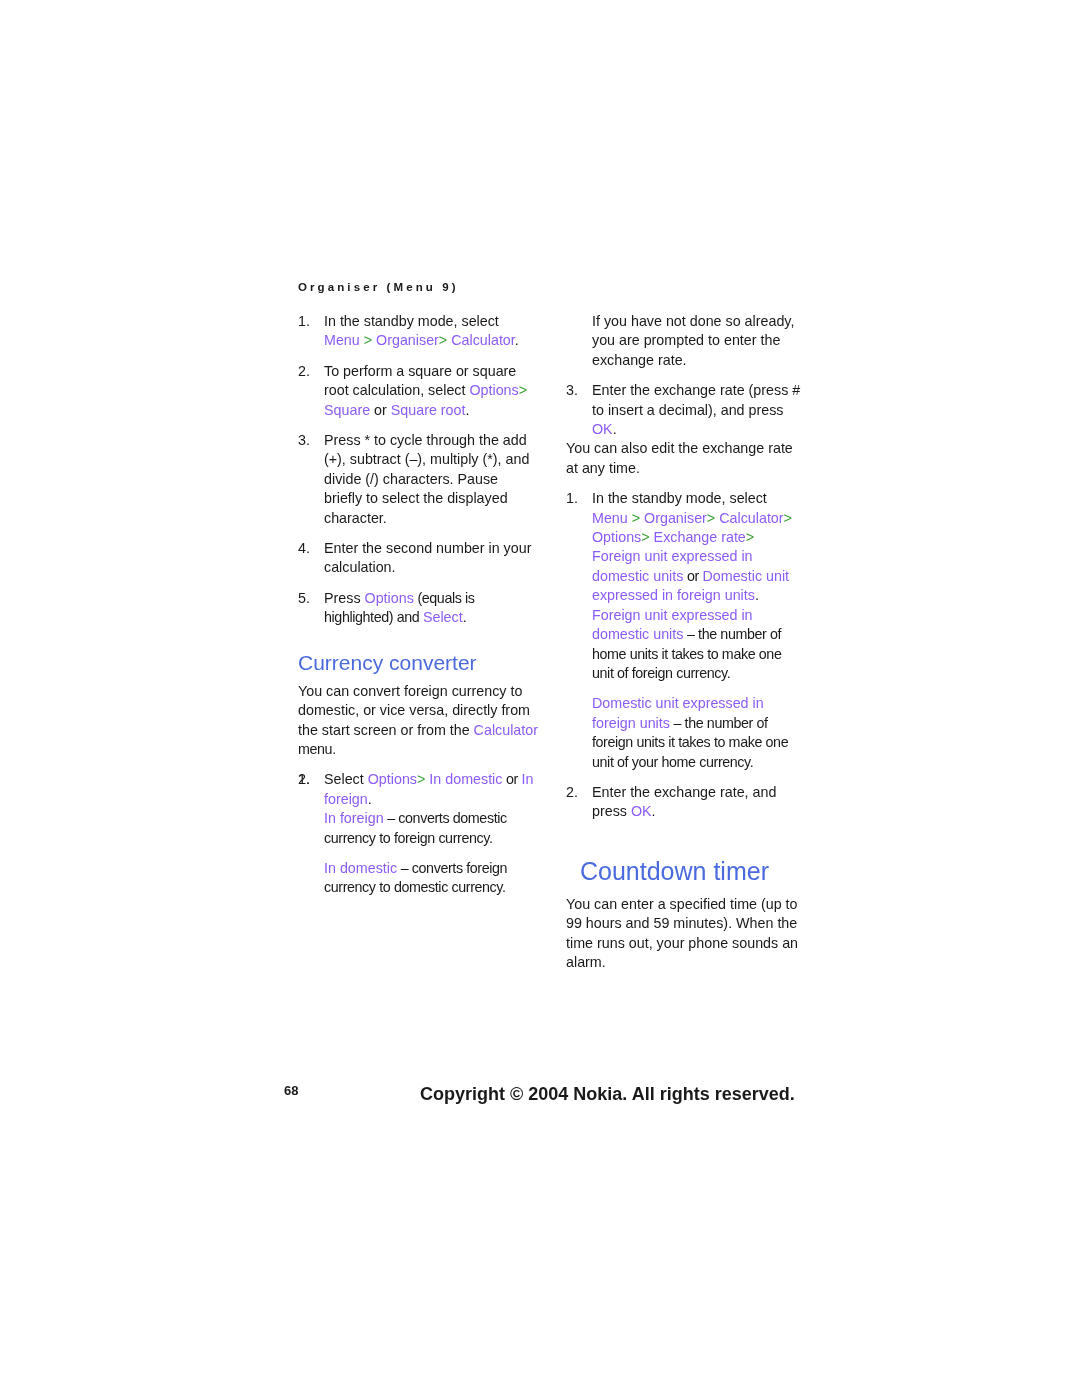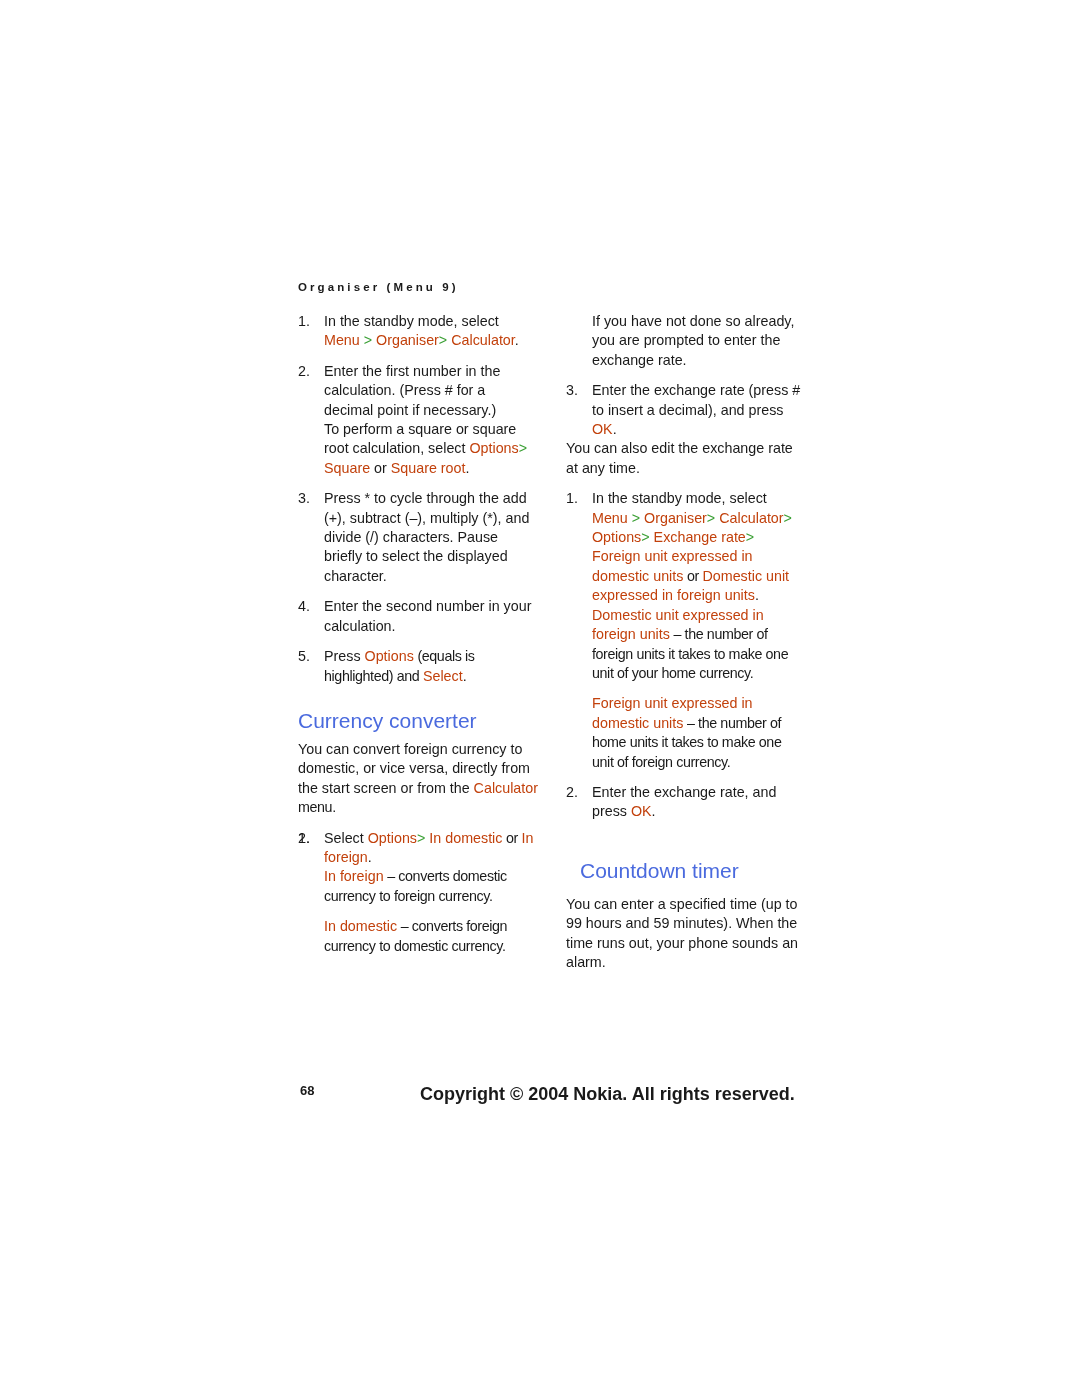--- a/index.html
+++ b/index.html
@@ -82,30 +82,30 @@
 
   
   h2.head-sm {
     font-size: 21px;
     line-height: 25px;
     font-weight: normal;
     color: #4a6ade;
     margin: 22px 0 7px 0;
   }
   h2.head-lg {
-    font-size: 21px;
+    font-size: 25px;
     line-height: 30px;
     font-weight: normal;
     color: #4a6ade;
     margin: 34px 0 9px 0;
     padding-left: 14px;
   }
 
   
-  .g { color: #c2410c; }
+  .g { color: #8b5cf6; }
   .sep { color: #3ba035; }
   .kerntight { letter-spacing: -0.4px; }
 
   
   .note {
     position: relative;
     padding-left: 58px;
     margin: 14px 0 11px 0;
   }
   .note-icon {
@@ -113,21 +113,21 @@
     left: 6px;
     top: 4px;
     width: 40px;
     height: 30px;
   }
   .note-label { font-weight: bold; }
 
   
   .pg-num {
     position: absolute;
-    left: 300px;
+    left: 284px;
     top: 1083px;
     font-size: 13px;
     font-weight: bold;
     color: #1a1a1a;
   }
   .copyright {
     position: absolute;
     left: 420px;
     top: 1084px;
     width: 340px;
@@ -150,21 +150,20 @@
     <ol class="olist">
 
       <li class="oitem">
         <span class="num">1.</span>
         <span><span>In the standby mode, select </span><span class="g">Menu</span>
           <span class="sep">&gt; </span><span class="g">Organiser</span><span class="sep">&gt;</span> <span class="g">Calculator</span><span>.</span></span>
       </li>
 
       <li class="oitem">
         <span class="num">2.</span>
-        <span>Enter the first number in the calculation. (Press # for a decimal point if necessary.)</span>
       </li>
     </ol>
 
     <div class="cont"><span>To perform a square or square root calculation, select </span><span class="g">Options</span><span class="sep">&gt;</span> <span class="g">Square</span><span> or </span><span class="g">Square root</span><span>.</span></div>
 
     <ol class="olist">
       <li class="oitem">
         <span class="num">3.</span>
         <span>Press * to cycle through the add (+), subtract (–), multiply (*), and divide (/) characters. Pause briefly to select the displayed character.</span>
       </li>
@@ -214,23 +213,23 @@
 
 
     <ol class="olist">
       <li class="oitem">
         <span class="num">1.</span>
         <span><span>In the standby mode, select </span><span class="g">Menu</span>
           <span class="sep">&gt; </span><span class="g">Organiser</span><span class="sep">&gt;</span> <span class="g">Calculator</span><span class="sep">&gt;</span> <span class="g">Options</span><span class="sep">&gt; </span><span class="g">Exchange rate</span><span class="sep">&gt;</span> <span class="g">Foreign unit expressed in domestic units</span><span class="kerntight"> or </span><span class="g">Domestic unit expressed in foreign units</span><span>.</span></span>
       </li>
     </ol>
 
+    <div class="cont"><span class="g">Foreign unit expressed in domestic units</span><span class="kerntight"> – the number of home units it takes to make one unit of foreign currency.</span></div>
+
     <div class="cont"><span class="g">Domestic unit expressed in foreign units</span><span class="kerntight"> – the number of foreign units it takes to make one unit of your home currency.</span></div>
-
-    <div class="cont"><span class="g">Foreign unit expressed in domestic units</span><span class="kerntight"> – the number of home units it takes to make one unit of foreign currency.</span></div>
 
     <ol class="olist">
       <li class="oitem">
         <span class="num">2.</span>
         <span><span>Enter the exchange rate, and press </span><span class="g">OK</span><span>.</span></span>
       </li>
     </ol>
 
     <h2 class="head-lg">Countdown timer</h2>
 

